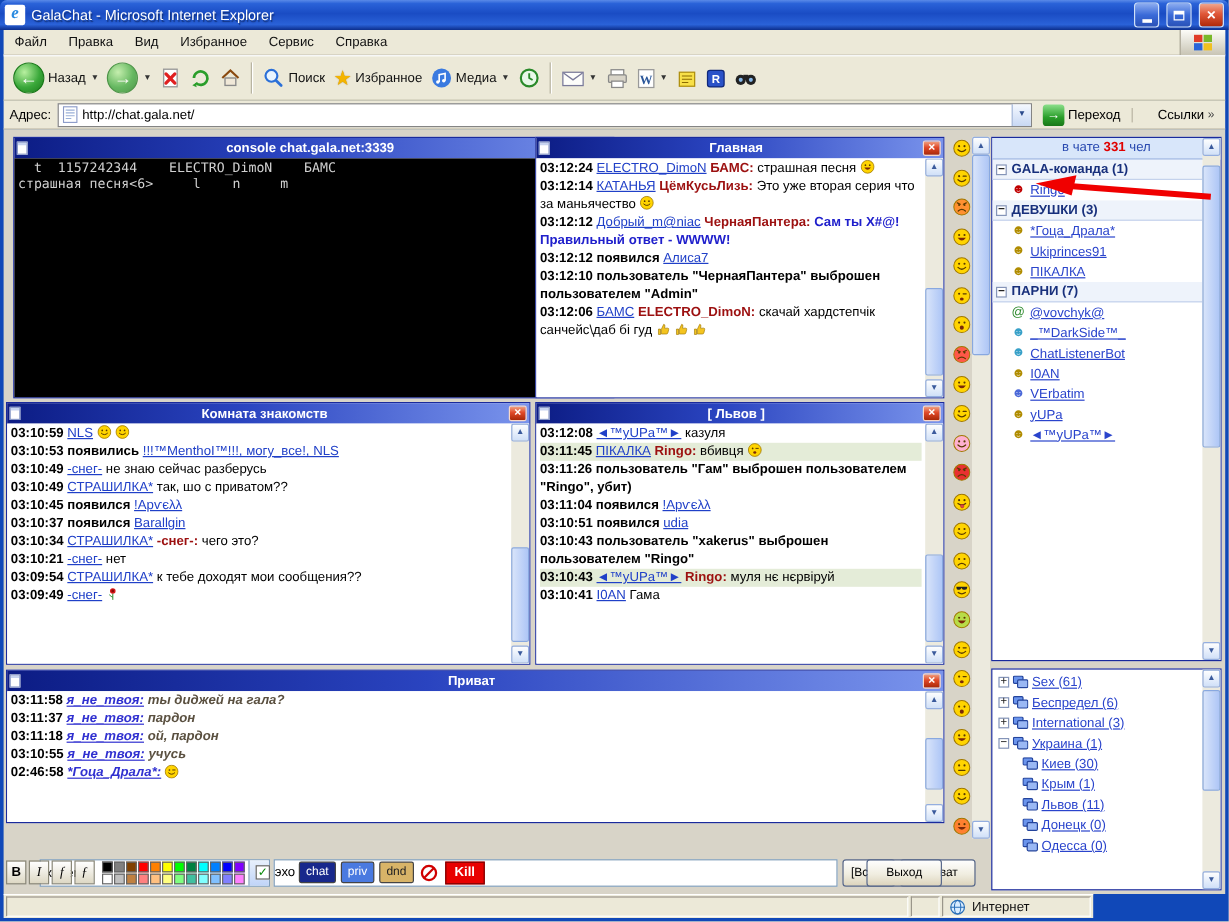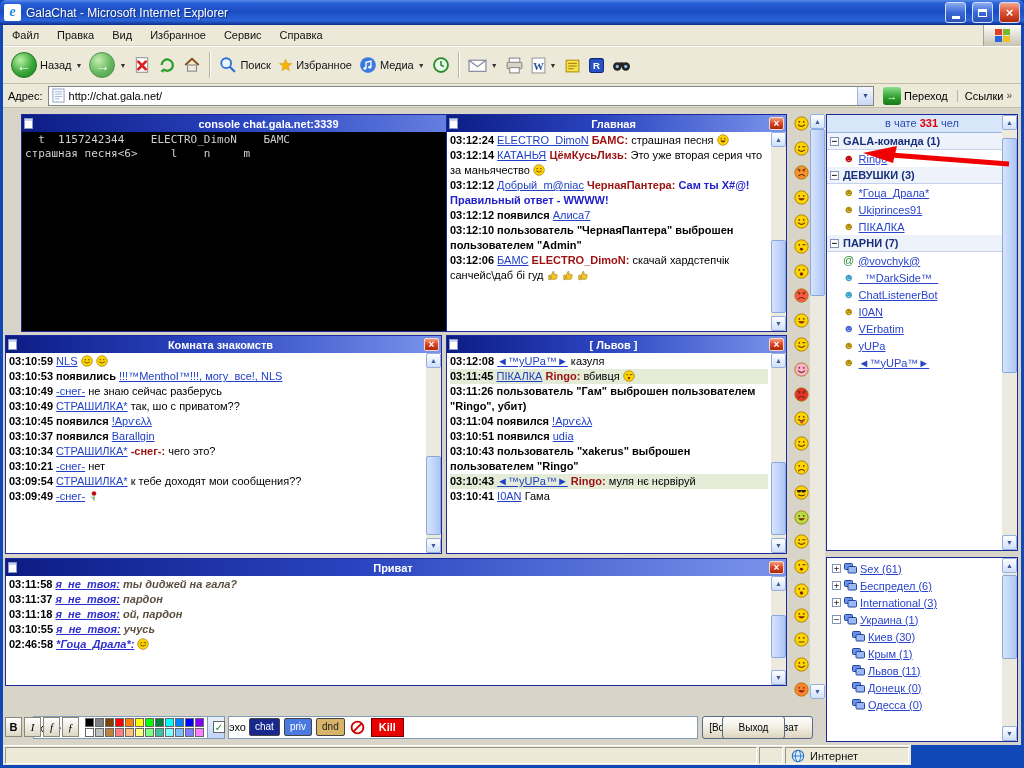--- a/index.html
+++ b/index.html
@@ -42,21 +42,21 @@
 
   
   .addressbar{position:absolute;left:3px;top:84px;width:1018px;height:24px;background:#ece9d8;display:flex;align-items:center;
     padding:0 5px;gap:5px;border-bottom:1px solid #c0bca8;}
   .addr-field{flex:1;height:20px;background:#fff;border:1px solid #848484;display:flex;align-items:center;gap:4px;padding-left:3px;}
   .addr-dd{margin-left:auto;width:16px;height:18px;background:linear-gradient(180deg,#f4f8fe,#c8d8f4);border-left:1px solid #a0b4d8;
     text-align:center;font-size:7px;line-height:18px;color:#2a4a8c;}
   .go-btn{display:flex;align-items:center;gap:3px;padding:1px 4px;}
   .go-icon{width:18px;height:18px;border-radius:3px;background:linear-gradient(180deg,#8ce08c,#2a9e2a 60%,#187818);
     color:#fff;text-align:center;line-height:18px;font-weight:bold;}
-  .links-area{display:flex;align-items:center;gap:3px;padding:0 4px 0 7px;border-left:1px solid #b8b4a2;}
+  .links-area{display:flex;align-items:center;gap:3px;padding:0 4px 0 21px;border-left:1px solid #b8b4a2;}
   .chev{color:#444;font-size:10px;}
 
   
   .content{position:absolute;left:3px;top:108px;width:1018px;height:637px;background:#d8d4c8;overflow:hidden;}
 
   .panel{position:absolute;border:1px solid #1a2a9c;background:#fff;}
   .phead{position:absolute;left:0;top:0;right:0;height:17px;display:flex;align-items:center;padding:0 2px;gap:3px;
     background:linear-gradient(90deg,#0c1c84,#2a44c0 45%,#7a94ec);}
   .ptitle{flex:1;text-align:center;color:#fff;font-weight:bold;font-size:11px;}
   .picon{width:9px;height:11px;background:#fff;border:1px solid #8a9ac8;box-shadow:inset 0 2px 0 #c8d4f0;flex:none;}
@@ -295,21 +295,21 @@
       <span>Переход</span>
     </span>
     <span class="links-area">
       <span>Ссылки</span>
       <span class="chev">»</span>
     </span>
   </div>
 
   <div class="content">
 
-    <div class="panel" style="left:18px;top:6px;width:501px;height:218px;text-decoration:underline;">
+    <div class="panel" style="left:8px;top:6px;width:501px;height:218px;text-decoration:underline;">
       <div class="phead">
         <span class="picon"></span>
         <span class="ptitle">console chat.gala.net:3339</span>
         <span class="pclose">×</span>
       </div>
       <div class="pbody console-body" id="console-lines"><div>  t  1157242344    ELECTRO_DimoN    БАМС</div><div>страшная песня&lt;6&gt;     l    n     m</div></div>
     </div>
 
     <div class="panel" style="left:443px;top:6px;width:341px;height:218px;">
       <div class="phead">

